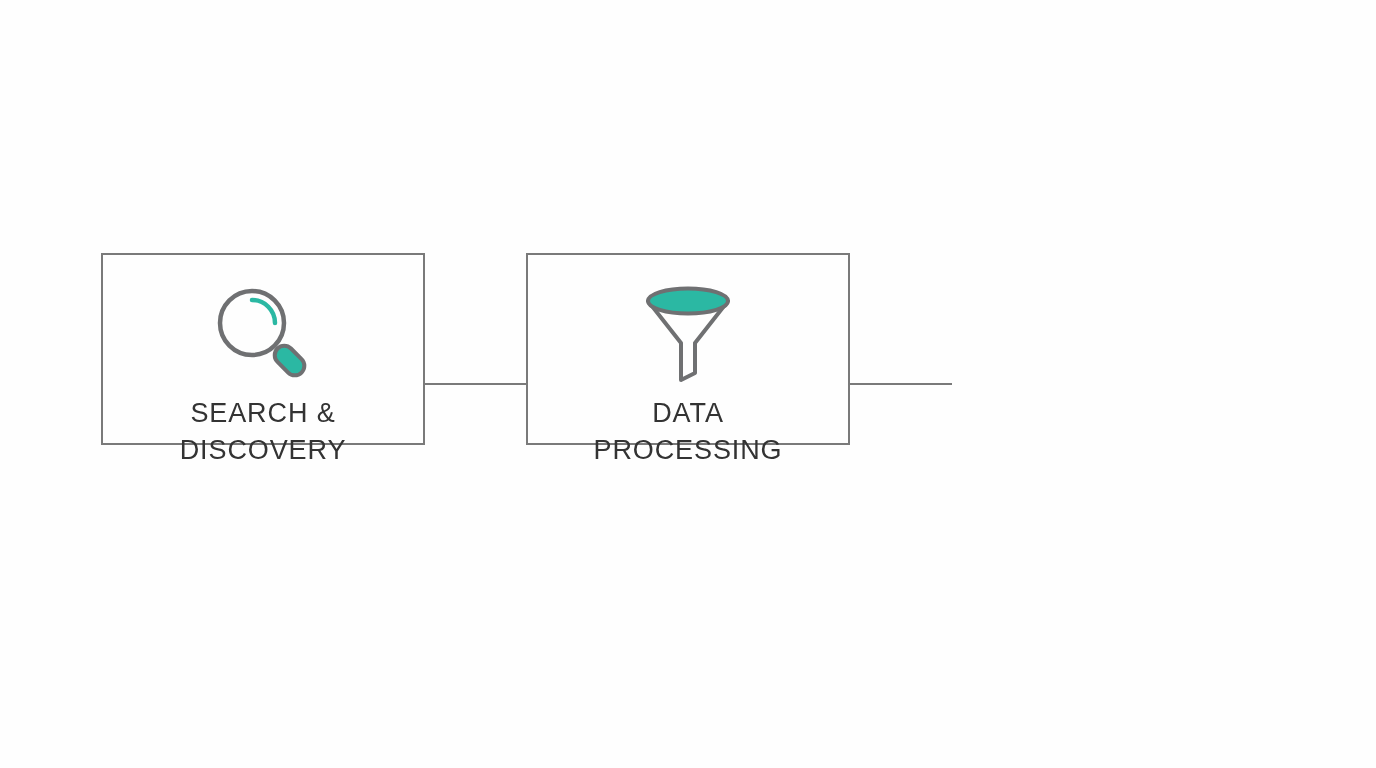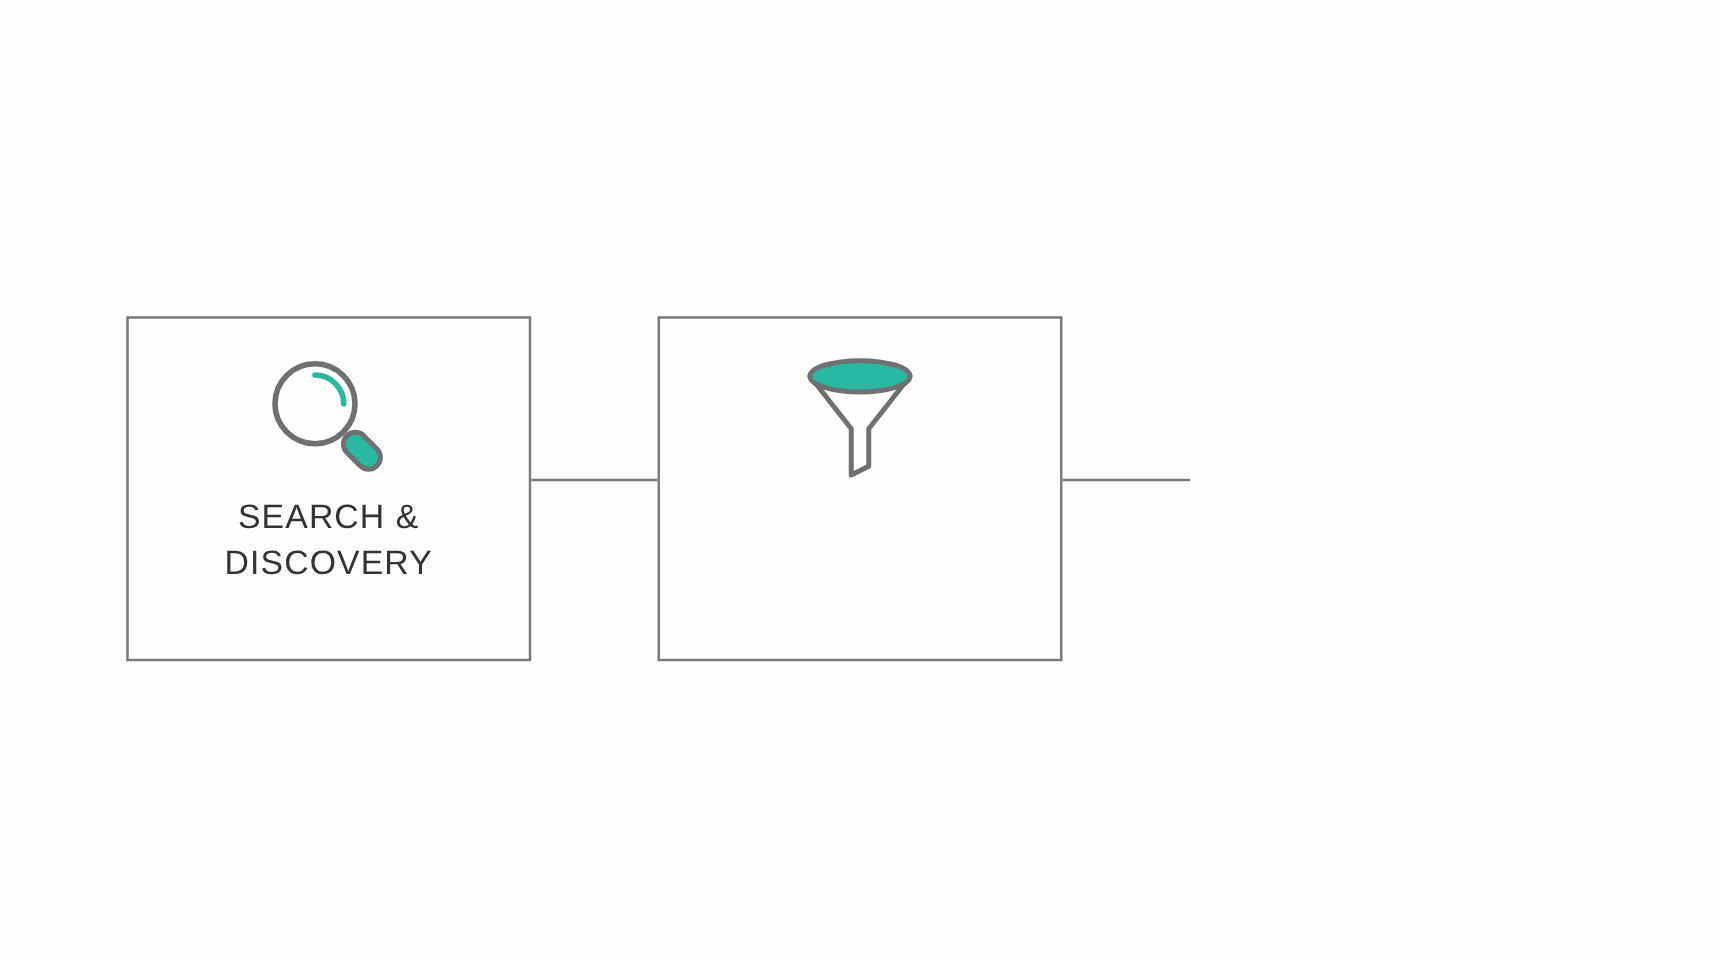--- a/index.html
+++ b/index.html
@@ -31,21 +31,21 @@
     top: 383px;
   }
   .connector-1 { left: 424px; width: 104px; }
   .connector-2 { left: 847px; width: 105px; }
 
   
   .step-box {
     position: absolute;
     top: 253px;
     width: 324px;
-    height: 276px;
+    height: 192px;
     border: 2px solid #7a7a7a;
     background: #fefefe;
     box-sizing: border-box;
   }
   .step-box-1 { left: 101px; }
   .step-box-2 { left: 526px; }
   .step-box-3 { left: 950px; }
 
   .step-icon {
     position: absolute;
@@ -101,16 +101,18 @@
 
   <div class="step-box step-box-2">
     <div class="step-icon">
       <svg width="110" height="110" viewBox="0 0 110 110">
 
         <path d="M 15 22 L 48 64 L 48 101 L 62 94 L 62 64 L 95 22 Z" fill="#fefefe" stroke="#6f7072" stroke-width="4" stroke-linejoin="round"></path>
 
         <ellipse cx="55" cy="22" rx="40" ry="12.5" fill="#2bb8a3" stroke="#6f7072" stroke-width="4"></ellipse>
       </svg>
     </div>
+    <div class="step-label">DATA
+PROCESSING</div>
   </div>
 
 
 </div>
 
 </body></html>

